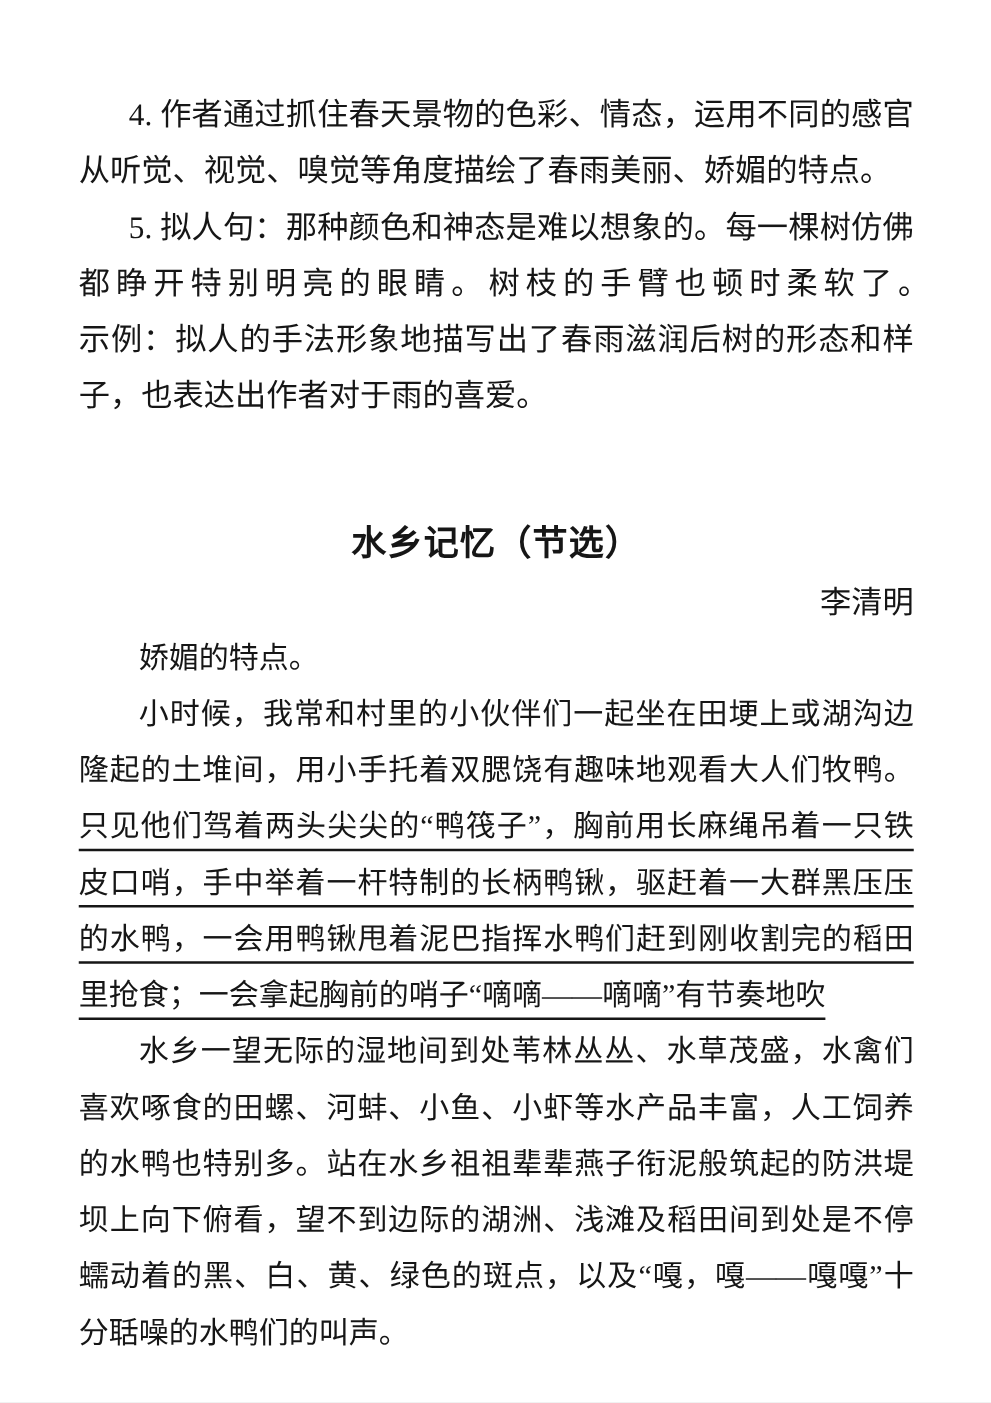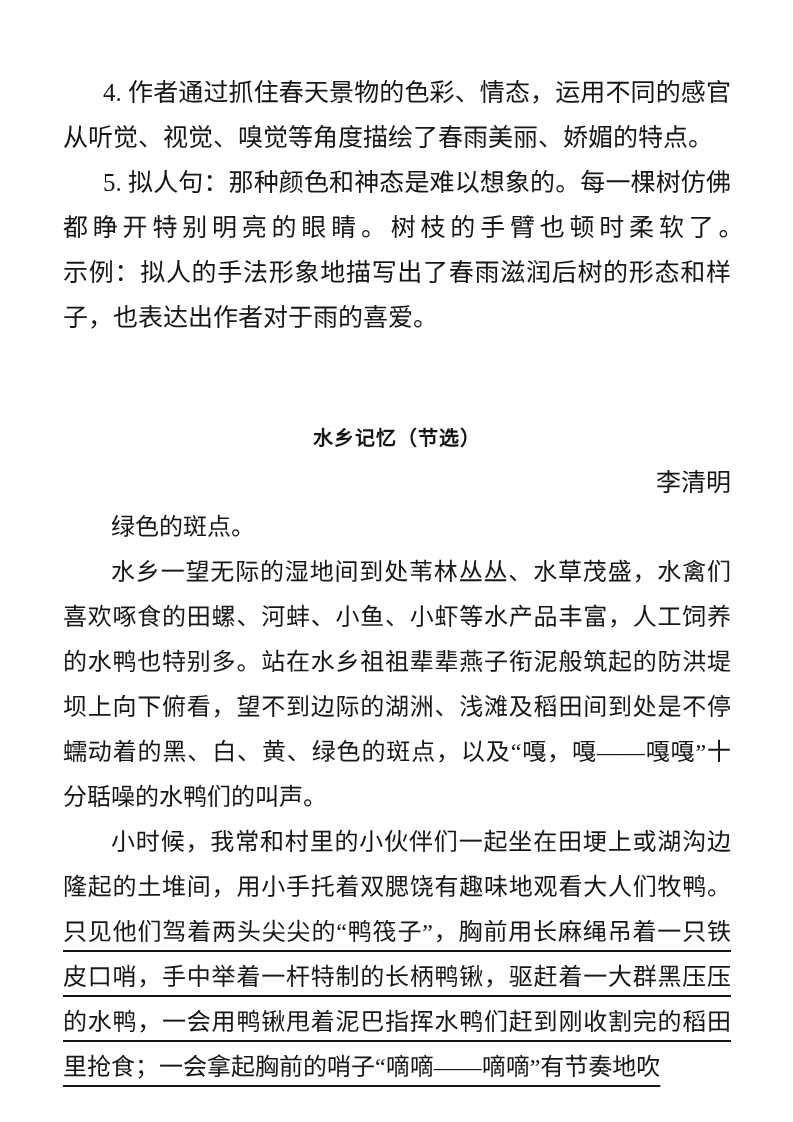--- a/index.html
+++ b/index.html
@@ -24,23 +24,23 @@
     margin: 0;
     font-size: 25px;
     line-height: 45px;
     text-align: justify;
     text-indent: 1.6em;
     word-break: break-all;
   }
   
   .article-title {
     margin: 75px 0 0 0;
-    font-family: Liberation Sans, sans-serif;
+    font-family: Liberation Mono, monospace;
     font-weight: bold;
-    font-size: 20px;
+    font-size: 28px;
     line-height: 46px;
     text-align: center;
     letter-spacing: 1px;
   }
   .article-author {
     margin: 0;
     font-size: 25px;
     line-height: 44px;
     text-align: right;
     font-weight: normal;
@@ -70,20 +70,20 @@
 
   <section>
     <p class="answer-para">4. 作者通过抓住春天景物的色彩、情态，运用不同的感官从听觉、视觉、嗅觉等角度描绘了春雨美丽、娇媚的特点。</p>
     <p class="answer-para">5. 拟人句：那种颜色和神态是难以想象的。每一棵树仿佛都睁开特别明亮的眼睛。树枝的手臂也顿时柔软了。　　　　示例：拟人的手法形象地描写出了春雨滋润后树的形态和样子，也表达出作者对于雨的喜爱。</p>
   </section>
 
   <section>
     <h1 class="article-title">水乡记忆（节选）</h1>
     <p class="article-author">李清明</p>
 
-    <p class="body-para">绿色的斑点。</p>
+    <p class="body-para">娇媚的特点。</p>
+
+    <p class="body-para"><span>小时候，我常和村里的小伙伴们一起坐在田埂上或湖沟边隆起的土堆间，用小手托着双腮饶有趣味地观看大人们牧鸭。</span><span class="underlined-text">只见他们驾着两头尖尖的“鸭筏子”，胸前用长麻绳吊着一只铁皮口哨，手中举着一杆特制的长柄鸭锹，驱赶着一大群黑压压的水鸭，一会用鸭锹甩着泥巴指挥水鸭们赶到刚收割完的稻田里抢食；一会拿起胸前的哨子“嘀嘀——嘀嘀”有节奏地吹</span></p>
 
     <p class="body-para">水乡一望无际的湿地间到处苇林丛丛、水草茂盛，水禽们喜欢啄食的田螺、河蚌、小鱼、小虾等水产品丰富，人工饲养的水鸭也特别多。站在水乡祖祖辈辈燕子衔泥般筑起的防洪堤坝上向下俯看，望不到边际的湖洲、浅滩及稻田间到处是不停蠕动着的黑、白、黄、绿色的斑点，以及“嘎，嘎——嘎嘎”十分聒噪的水鸭们的叫声。</p>
-
-    <p class="body-para"><span>小时候，我常和村里的小伙伴们一起坐在田埂上或湖沟边隆起的土堆间，用小手托着双腮饶有趣味地观看大人们牧鸭。</span><span class="underlined-text">只见他们驾着两头尖尖的“鸭筏子”，胸前用长麻绳吊着一只铁皮口哨，手中举着一杆特制的长柄鸭锹，驱赶着一大群黑压压的水鸭，一会用鸭锹甩着泥巴指挥水鸭们赶到刚收割完的稻田里抢食；一会拿起胸前的哨子“嘀嘀——嘀嘀”有节奏地吹</span></p>
   </section>
 
 </div>
 
 </body></html>

